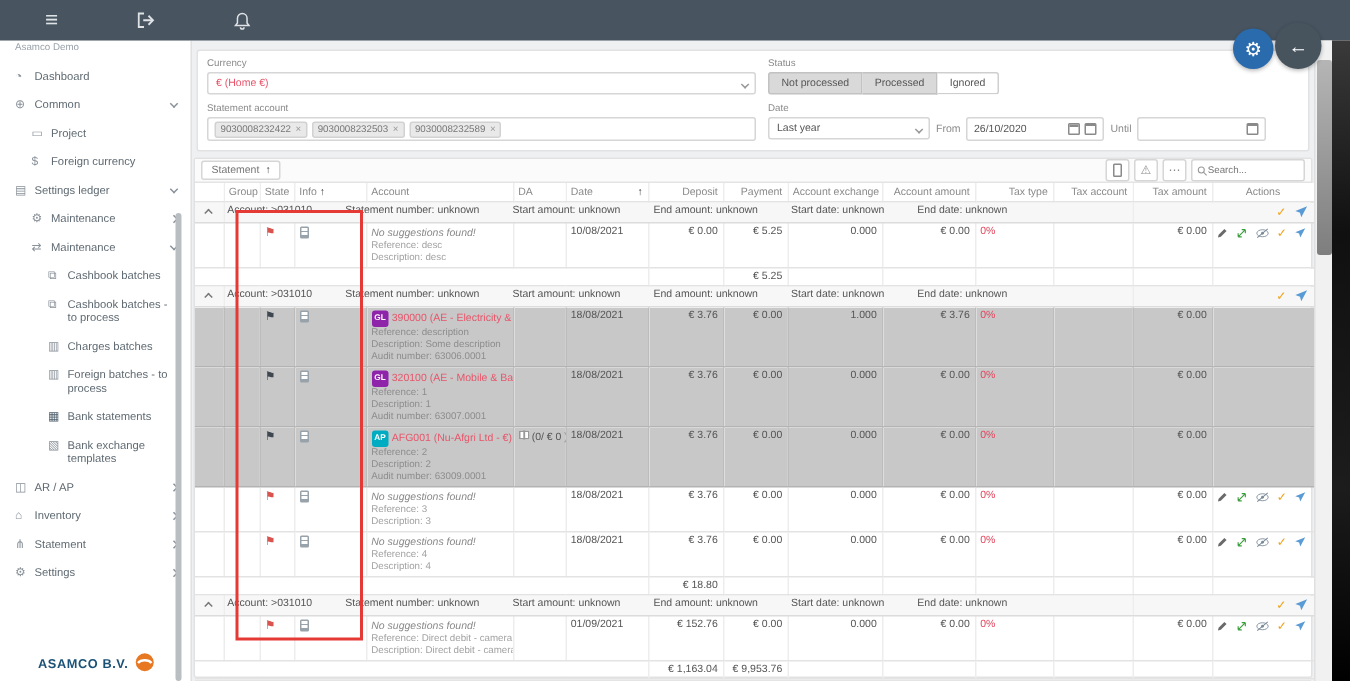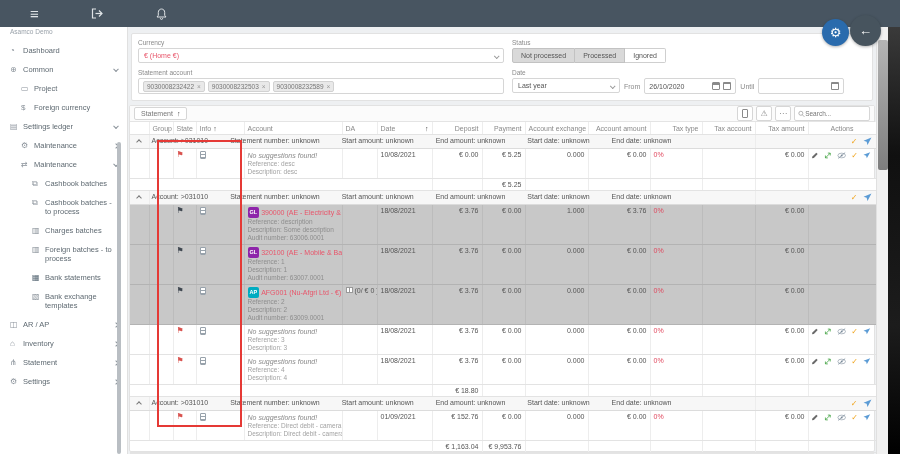--- a/index.html
+++ b/index.html
@@ -217,20 +217,27 @@
         <span class="nlabel">Statement</span>
         <span class="chev right"></span>
       </div>
     <div class="nav-item">
         <span class="nicon">⚙</span>
         <span class="nlabel">Settings</span>
         <span class="chev right"></span>
       </div>
 
     <div class="sb-scroll"></div>
+    <div class="sb-logo">
+      <span class="sb-logo-text">ASAMCO B.V.</span>
+      <svg width="13" height="13" viewBox="0 0 13 13">
+          <circle cx="6.5" cy="6.5" r="6" fill="#e87722"></circle>
+          <path d="M2 7c2-2.5 7-2.5 9 0" stroke="#fff" stroke-width="1.6" fill="none"></path>
+        </svg>
+    </div>
   </div>
 
   <div class="main">
 
     <div class="panel filter-panel">
       <div class="frow">
         <div class="fcol" style="width:366px;">
           <span class="flabel">Currency</span>
           <div class="select-box">
             <span class="red-text">€ (Home €)</span>

